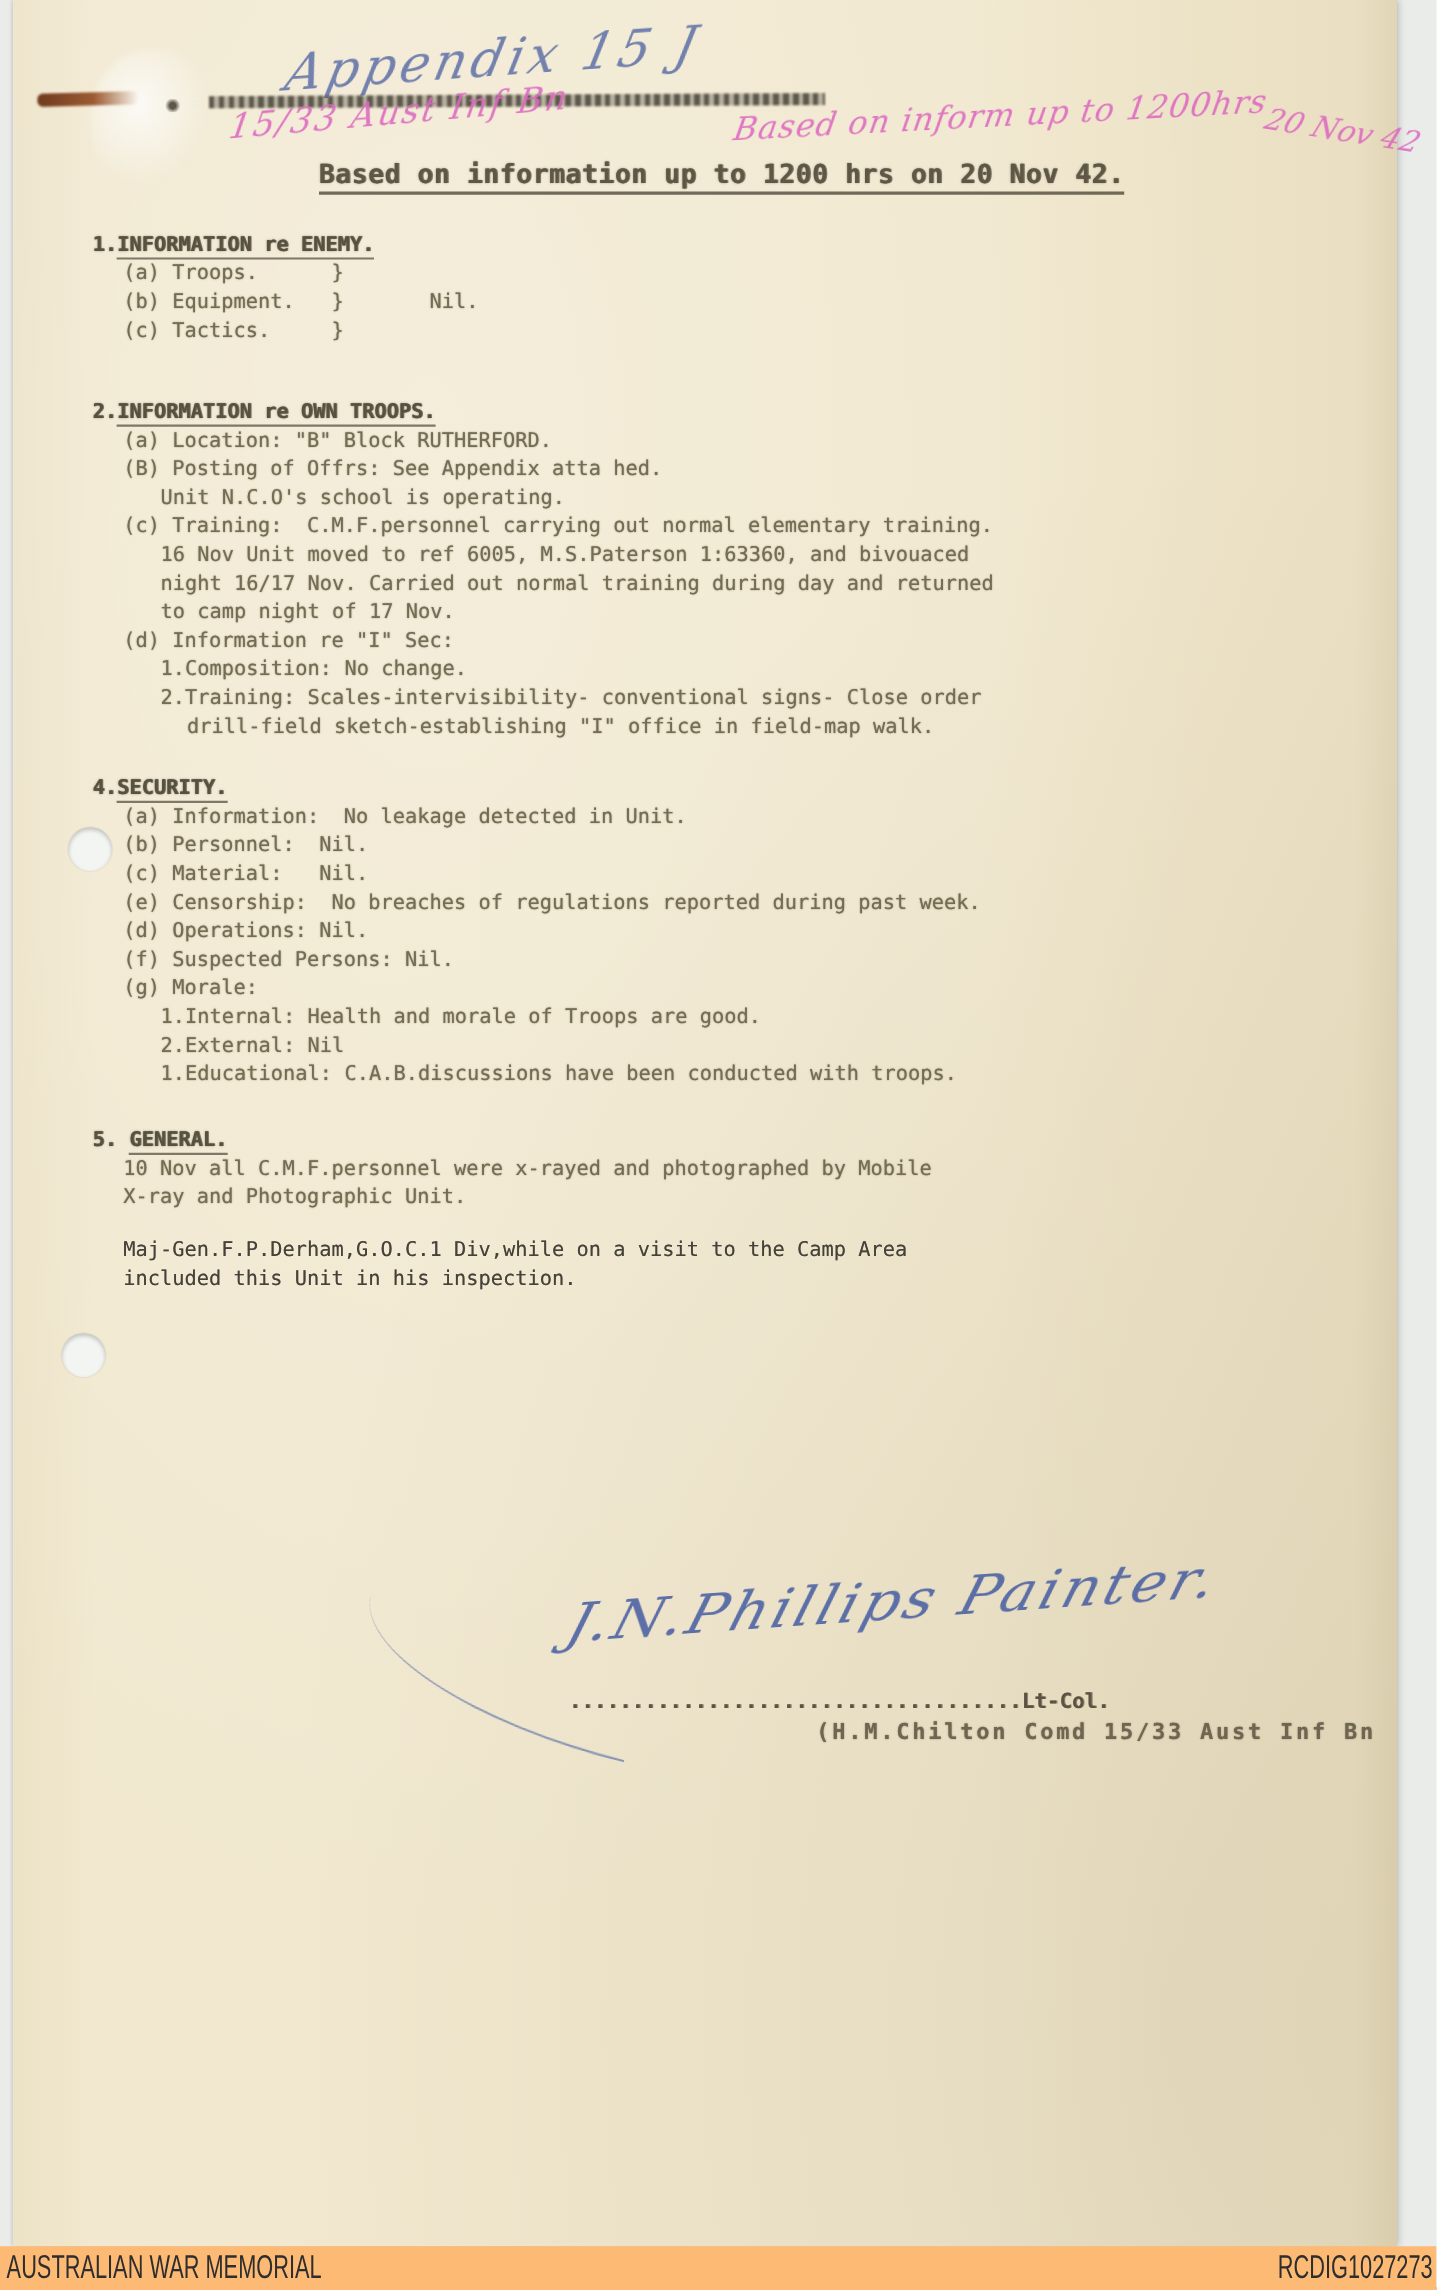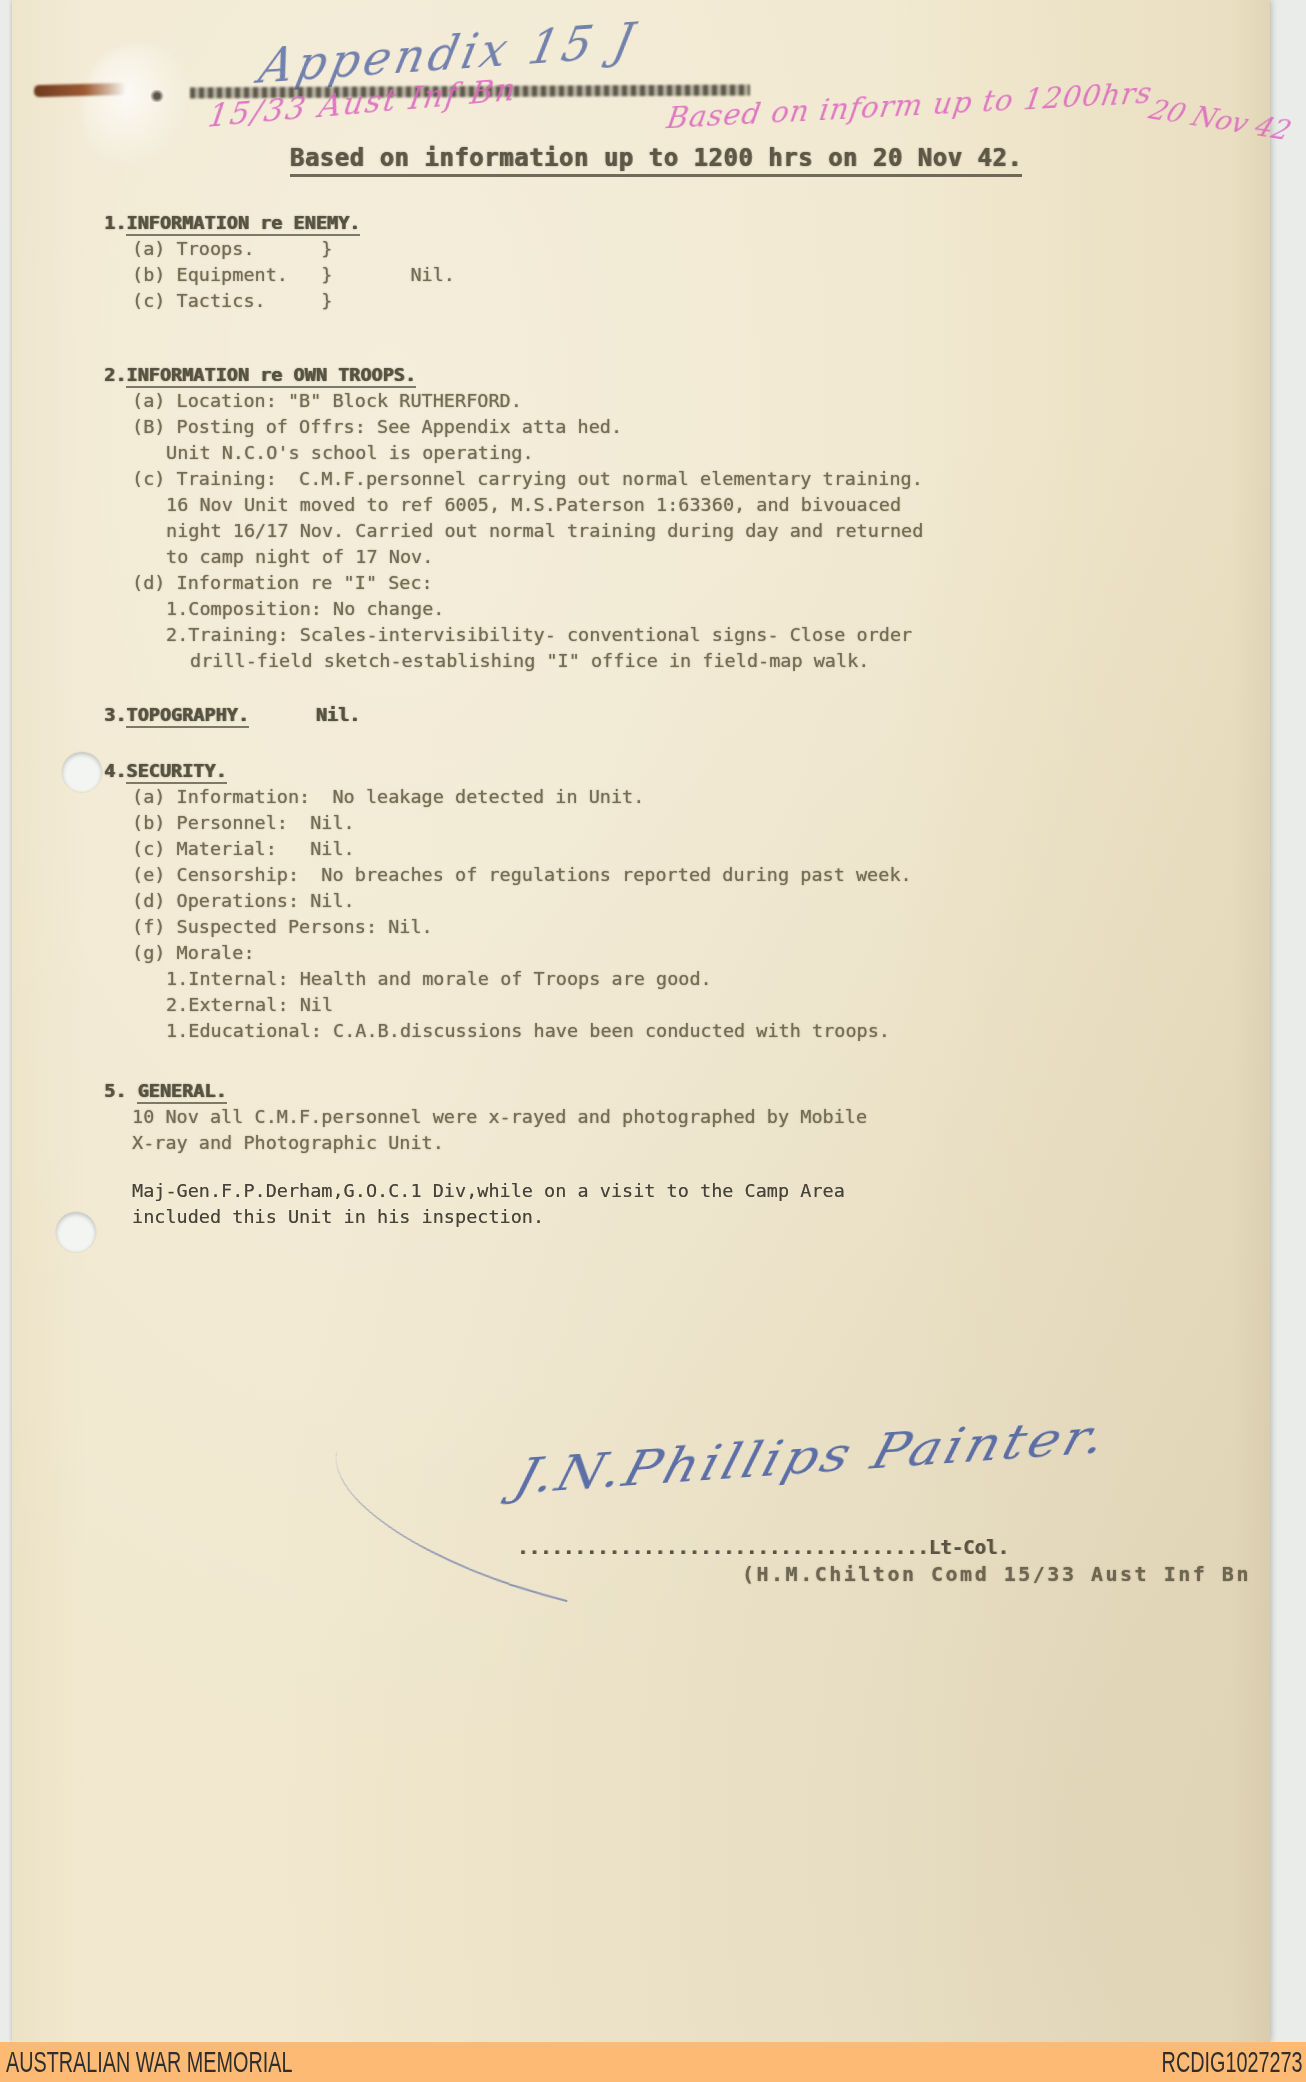--- a/index.html
+++ b/index.html
@@ -71,21 +71,21 @@
   .typed-heading{
     position:absolute;left:188px;top:116px;
     font-size:24px;color:#5e5746;font-weight:bold;
     white-space:pre;letter-spacing:0.5px;
     filter:blur(0.55px);
     text-shadow:1px 0 0 rgba(94,87,70,0.7), 0 0 2px rgba(94,87,70,0.6);
   }
   .typed-heading .hd{border-bottom:3px solid rgba(80,74,59,0.8);padding-bottom:2px;}
   
   .body-block{
-    position:absolute;left:92px;top:210px;width:1150px;
+    position:absolute;left:72px;top:210px;width:1150px;
   }
   .tline{
     font-size:18.5px;line-height:26px;
     color:#756c54;
     white-space:pre;
     filter:blur(0.5px);
     text-shadow:0 0 1.4px rgba(117,108,84,0.85);
   }
   .tline.i1{margin-left:28px;}
   .tline.i2{margin-left:62px;}
@@ -178,21 +178,20 @@
         <div class="tline i1"><span>(B) Posting of Offrs: See Appendix atta hed.</span></div>
         <div class="tline i2"><span>Unit N.C.O's school is operating.</span></div>
         <div class="tline i1"><span>(c) Training:  C.M.F.personnel carrying out normal elementary training.</span></div>
         <div class="tline i2"><span>16 Nov Unit moved to ref 6005, M.S.Paterson 1:63360, and bivouaced</span></div>
         <div class="tline i2"><span>night 16/17 Nov. Carried out normal training during day and returned</span></div>
         <div class="tline i2"><span>to camp night of 17 Nov.</span></div>
         <div class="tline i1"><span>(d) Information re "I" Sec:</span></div>
         <div class="tline i2"><span>1.Composition: No change.</span></div>
         <div class="tline i2"><span>2.Training: Scales-intervisibility- conventional signs- Close order</span></div>
         <div class="tline i3"><span>drill-field sketch-establishing "I" office in field-map walk.</span></div>
-        <div class="tline i0 s-h" style="margin-top: 28px;"><span>3.</span><span class="hd">TOPOGRAPHY.</span><span>      Nil.</span></div>
         <div class="tline i0 s-h" style="margin-top: 30px;"><span>4.</span><span class="hd">SECURITY.</span></div>
         <div class="tline i1"><span>(a) Information:  No leakage detected in Unit.</span></div>
         <div class="tline i1"><span>(b) Personnel:  Nil.</span></div>
         <div class="tline i1"><span>(c) Material:   Nil.</span></div>
         <div class="tline i1"><span>(e) Censorship:  No breaches of regulations reported during past week.</span></div>
         <div class="tline i1"><span>(d) Operations: Nil.</span></div>
         <div class="tline i1"><span>(f) Suspected Persons: Nil.</span></div>
         <div class="tline i1"><span>(g) Morale:</span></div>
         <div class="tline i2"><span>1.Internal: Health and morale of Troops are good.</span></div>
         <div class="tline i2"><span>2.External: Nil</span></div>

